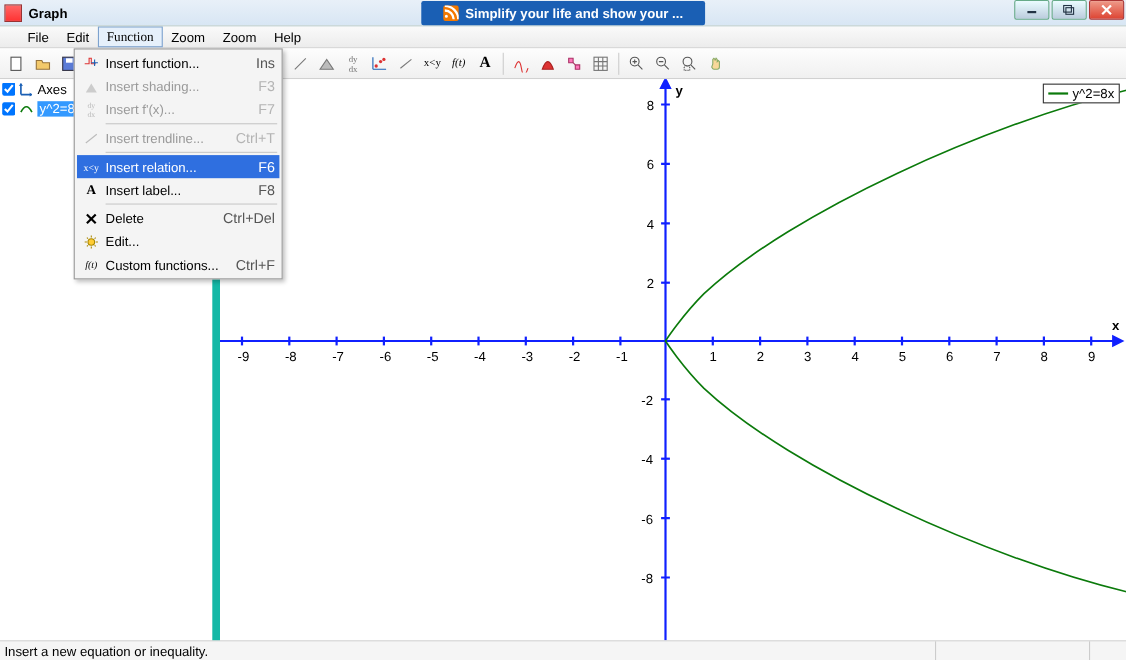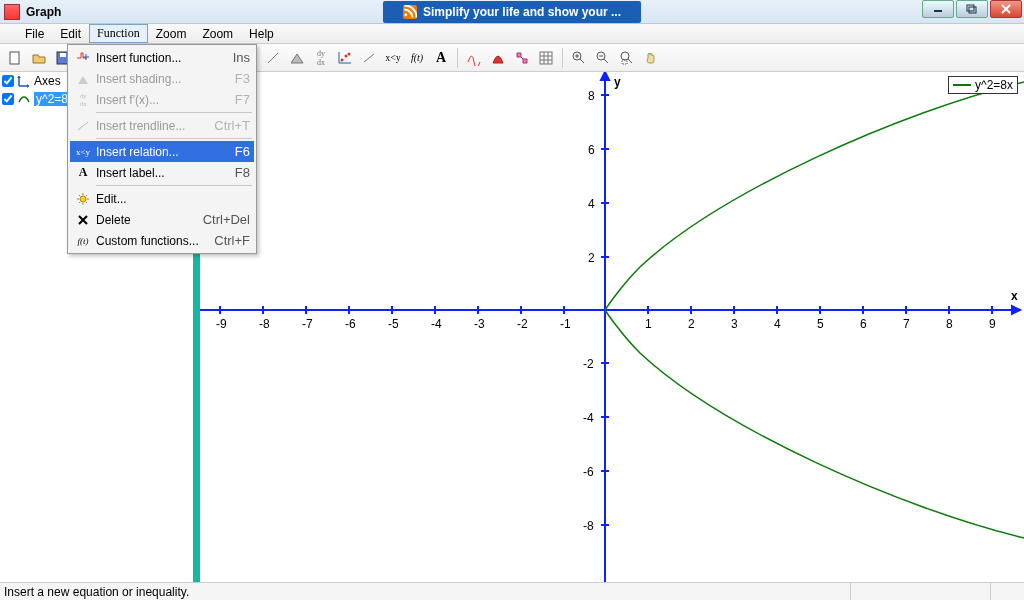--- a/index.html
+++ b/index.html
@@ -405,47 +405,47 @@
     <span class="ddicon">
         <span style="font-family:serif;font-weight:bold;">A</span>
       </span>
     <span class="lbl">Insert label...</span>
     <span class="shortcut">F8</span>
   </div>
   <div class="sep"></div>
   <div class="dditem">
     <span class="ddicon">
         <svg width="14" height="14">
+          <path d="M3 3l8 8M11 3l-8 8" stroke="#000" stroke-width="2"></path>
+        </svg>
+      </span>
+    <span class="lbl">Delete</span>
+    <span class="shortcut">Ctrl+Del</span>
+  </div>
+  <div class="dditem">
+    <span class="ddicon">
+        <svg width="14" height="14">
           <circle cx="7" cy="7" r="3" fill="#fc3" stroke="#a80"></circle>
           <g stroke="#a80">
             <line x1="7" y1="1" x2="7" y2="3"></line>
             <line x1="7" y1="11" x2="7" y2="13"></line>
             <line x1="1" y1="7" x2="3" y2="7"></line>
             <line x1="11" y1="7" x2="13" y2="7"></line>
             <line x1="3" y1="3" x2="4" y2="4"></line>
             <line x1="10" y1="10" x2="11" y2="11"></line>
             <line x1="3" y1="11" x2="4" y2="10"></line>
             <line x1="10" y1="4" x2="11" y2="3"></line>
           </g>
         </svg>
       </span>
     <span class="lbl">Edit...</span>
     <span class="shortcut"></span>
   </div>
   <div class="dditem">
     <span class="ddicon">
-        <svg width="14" height="14">
-          <path d="M3 3l8 8M11 3l-8 8" stroke="#000" stroke-width="2"></path>
-        </svg>
-      </span>
-    <span class="lbl">Delete</span>
-    <span class="shortcut">Ctrl+Del</span>
-  </div>
-  <div class="dditem">
-    <span class="ddicon">
         <span style="font-family:serif;font-style:italic;font-size:9px;">f(t)</span>
       </span>
     <span class="lbl">Custom functions...</span>
     <span class="shortcut">Ctrl+F</span>
   </div>
 </div>
 
 <div class="statusbar">
   <div class="cell">Insert a new equation or inequality.</div>
   <div class="cell2"></div>

